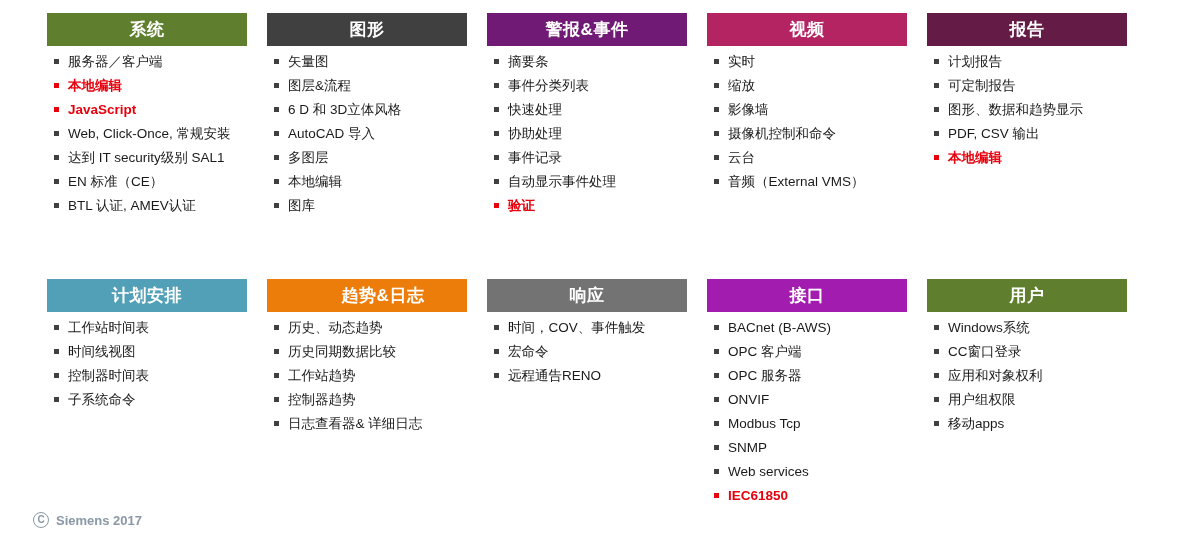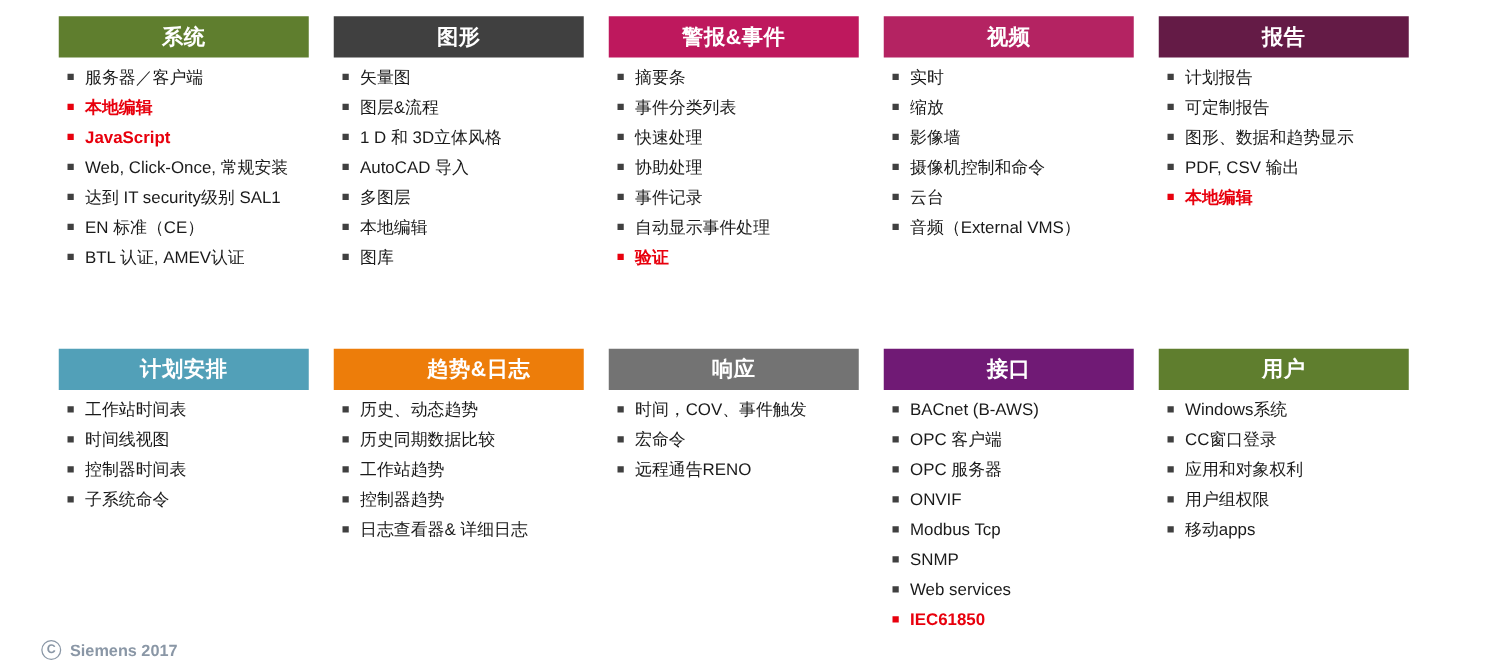--- a/index.html
+++ b/index.html
@@ -126,29 +126,29 @@
         <li><span class="bullet"></span><span class="txt">达到 IT security级别 SAL1</span></li>
         <li><span class="bullet"></span><span class="txt">EN 标准（CE）</span></li>
         <li><span class="bullet"></span><span class="txt">BTL 认证, AMEV认证</span></li>
       </ul>
   </div>
   <div class="card" id="card-1">
     <div class="card-header" style="background: #404040;">图形</div>
     <ul class="card-list">
         <li><span class="bullet"></span><span class="txt">矢量图</span></li>
         <li><span class="bullet"></span><span class="txt">图层&amp;流程</span></li>
-        <li><span class="bullet"></span><span class="txt">1 D 和 3D立体风格</span></li>
+        <li><span class="bullet"></span><span class="txt">6 D 和 3D立体风格</span></li>
         <li><span class="bullet"></span><span class="txt">AutoCAD 导入</span></li>
         <li><span class="bullet"></span><span class="txt">多图层</span></li>
         <li><span class="bullet"></span><span class="txt">本地编辑</span></li>
         <li><span class="bullet"></span><span class="txt">图库</span></li>
       </ul>
   </div>
   <div class="card" id="card-2">
-    <div class="card-header" style="background: #be185d;">警报&amp;事件</div>
+    <div class="card-header" style="background: #701a75;">警报&amp;事件</div>
     <ul class="card-list">
         <li><span class="bullet"></span><span class="txt">摘要条</span></li>
         <li><span class="bullet"></span><span class="txt">事件分类列表</span></li>
         <li><span class="bullet"></span><span class="txt">快速处理</span></li>
         <li><span class="bullet"></span><span class="txt">协助处理</span></li>
         <li><span class="bullet"></span><span class="txt">事件记录</span></li>
         <li><span class="bullet"></span><span class="txt">自动显示事件处理</span></li>
         <li class="hl"><span class="bullet"></span><span class="txt">验证</span></li>
       </ul>
   </div>
@@ -194,21 +194,21 @@
   </div>
   <div class="card" id="card-7">
     <div class="card-header" style="background: #737373;">响应</div>
     <ul class="card-list">
         <li><span class="bullet"></span><span class="txt">时间，COV、事件触发</span></li>
         <li><span class="bullet"></span><span class="txt">宏命令</span></li>
         <li><span class="bullet"></span><span class="txt">远程通告RENO</span></li>
       </ul>
   </div>
   <div class="card" id="card-8">
-    <div class="card-header" style="background: #701a75;">接口</div>
+    <div class="card-header" style="background: #a21caf;">接口</div>
     <ul class="card-list">
         <li><span class="bullet"></span><span class="txt">BACnet (B-AWS)</span></li>
         <li><span class="bullet"></span><span class="txt">OPC 客户端</span></li>
         <li><span class="bullet"></span><span class="txt">OPC 服务器</span></li>
         <li><span class="bullet"></span><span class="txt">ONVIF</span></li>
         <li><span class="bullet"></span><span class="txt">Modbus <span class="squiggle">Tcp</span></span></li>
         <li><span class="bullet"></span><span class="txt">SNMP</span></li>
         <li><span class="bullet"></span><span class="txt">Web services</span></li>
         <li class="hl"><span class="bullet"></span><span class="txt">IEC61850</span></li>
       </ul>

